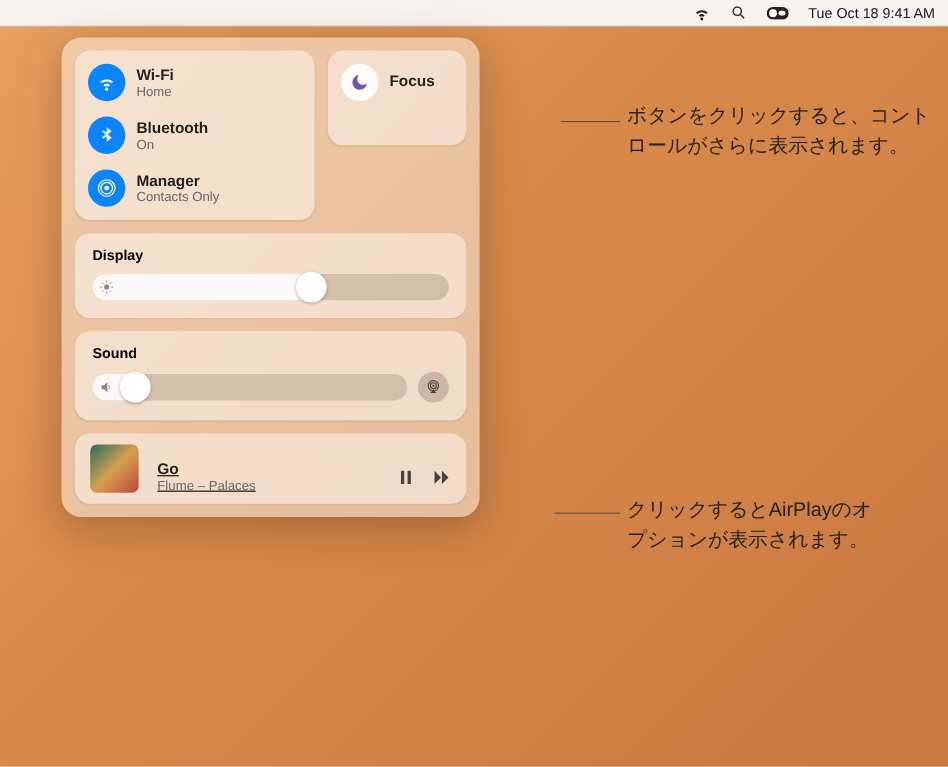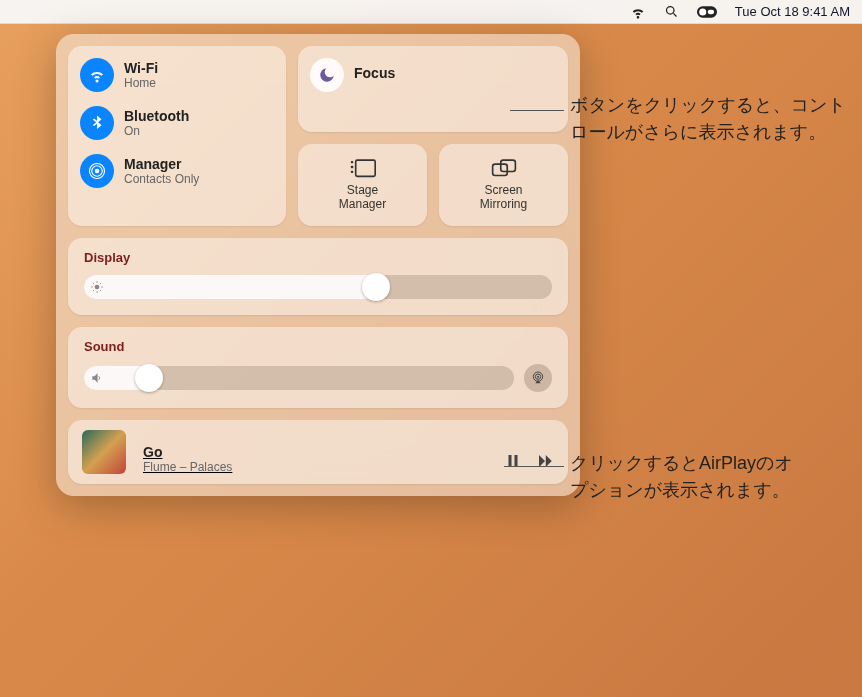--- a/index.html
+++ b/index.html
@@ -11,21 +11,21 @@
 }
 .menubar {
   height: 24px; background: rgba(248,248,248,0.95);
   display: flex; align-items: center; justify-content: flex-end;
   padding: 0 12px; gap: 18px; font-size: 13px; color: #0f172a;
   border-bottom: 1px solid rgba(0,0,0,0.1);
 }
 .menubar .mb-icon { display: inline-flex; align-items: center; }
 .cc-panel {
   position: absolute; top: 34px; left: 56px;
-  width: 524px; background: rgba(245,238,230,0.55);
+  width: 380px; background: rgba(245,238,230,0.55);
   backdrop-filter: blur(20px);
   border-radius: 18px; padding: 12px;
   box-shadow: 0 10px 40px rgba(0,0,0,0.25);
 }
 .cc-row { display: flex; gap: 12px; margin-bottom: 12px; }
 .card {
   background: rgba(255,255,255,0.45);
   border-radius: 14px; padding: 12px;
   box-shadow: 0 1px 2px rgba(0,0,0,0.08);
 }
@@ -48,21 +48,21 @@
 .focus-icon svg { width: 18px; height: 18px; fill: #6b5a9e; }
 .focus-label { font-size: 14px; font-weight: 600; color: #222; margin-top: 7px; }
 .small-row { display: flex; gap: 12px; }
 .small-card {
   flex: 1; height: 82px; display: flex; flex-direction: column;
   align-items: center; justify-content: center; gap: 4px;
 }
 .small-card svg { width: 26px; height: 22px; fill: #333; }
 .small-card .lbl { font-size: 12px; text-align: center; line-height: 1.15; color: #333; }
 .slider-card { padding: 12px 16px 16px; }
-.slider-card .title { font-size: 13px; font-weight: 600; color: #7f1d1d; margin-bottom: 10px; }
+.slider-card .title { font-size: 13px; font-weight: 600; color: #000000; margin-bottom: 10px; }
 .slider-track {
   height: 24px; background: rgba(120,100,80,0.25);
   border-radius: 12px; position: relative;
 }
 .slider-fill {
   height: 100%; background: rgba(255,255,255,0.9);
   border-radius: 12px; position: relative;
   display: flex; align-items: center;
 }
 .slider-fill svg { margin-left: 6px; width: 14px; height: 14px; fill: #888; }
@@ -166,40 +166,20 @@
 
     <div class="right-col">
       <div class="card focus-card">
         <span class="focus-icon">
           <svg viewBox="0 0 24 24">
               <path d="M21 13A9 9 0 1111 3a7 7 0 0010 10z"></path>
             </svg>
         </span>
         <div class="focus-label">Focus</div>
       </div>
-      <div class="small-row">
-        <div class="card small-card">
-          <svg viewBox="0 0 32 24">
-              <rect x="1" y="2" width="3" height="3" rx="1"></rect>
-              <rect x="1" y="8" width="3" height="3" rx="1"></rect>
-              <rect x="1" y="14" width="3" height="3" rx="1"></rect>
-              <rect x="7" y="1" width="24" height="20" rx="2" fill="none" stroke="#333" stroke-width="2"></rect>
-            </svg>
-          <div class="lbl" style="white-space:pre-line">Stage
-Manager</div>
-        </div>
-        <div class="card small-card">
-          <svg viewBox="0 0 32 24">
-              <rect x="2" y="6" width="18" height="14" rx="3" fill="none" stroke="#333" stroke-width="2"></rect>
-              <rect x="12" y="1" width="18" height="14" rx="3" fill="none" stroke="#333" stroke-width="2"></rect>
-            </svg>
-          <div class="lbl" style="white-space:pre-line">Screen
-Mirroring</div>
-        </div>
-      </div>
     </div>
   </div>
 
   <div class="card slider-card" style="margin-bottom:12px">
     <div class="title">Display</div>
     <div class="slider-track">
       <div class="slider-fill" style="width:65%">
         <svg viewBox="0 0 24 24">
             <circle cx="12" cy="12" r="4"></circle>
             <g stroke="#888" stroke-width="1.5">

